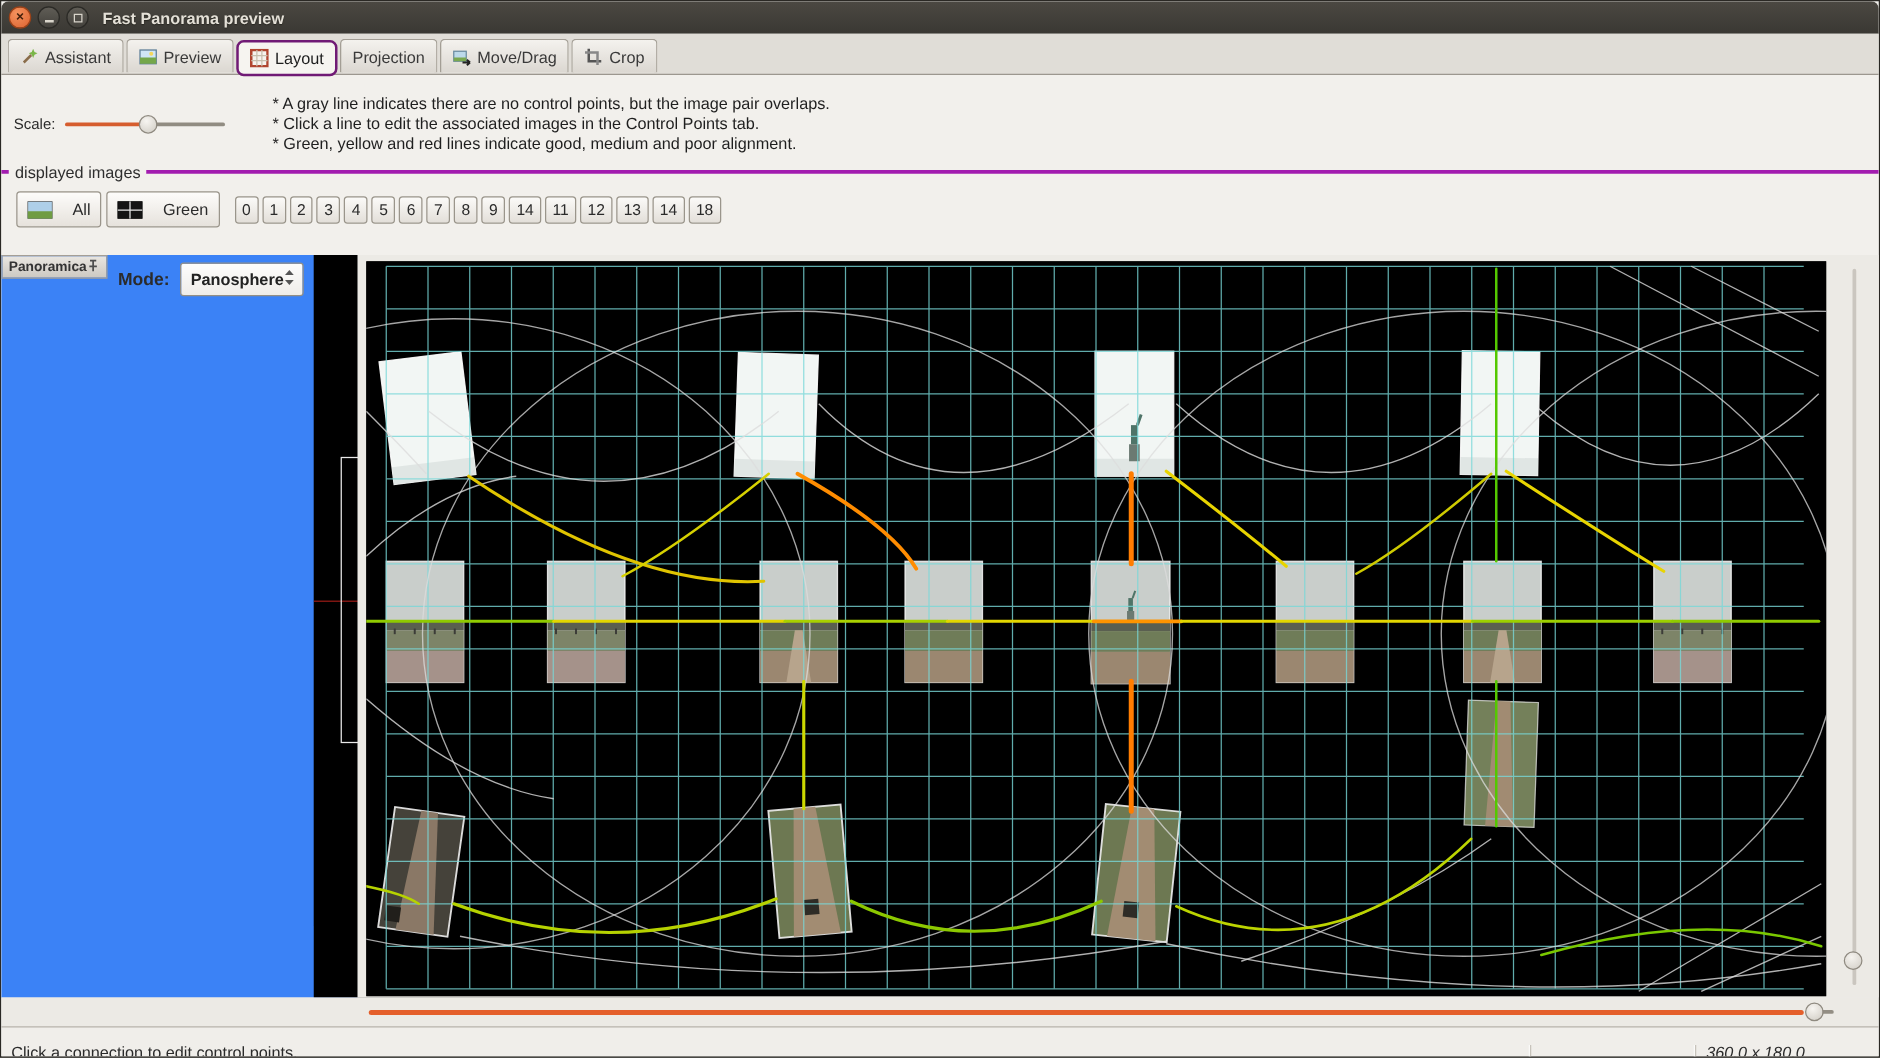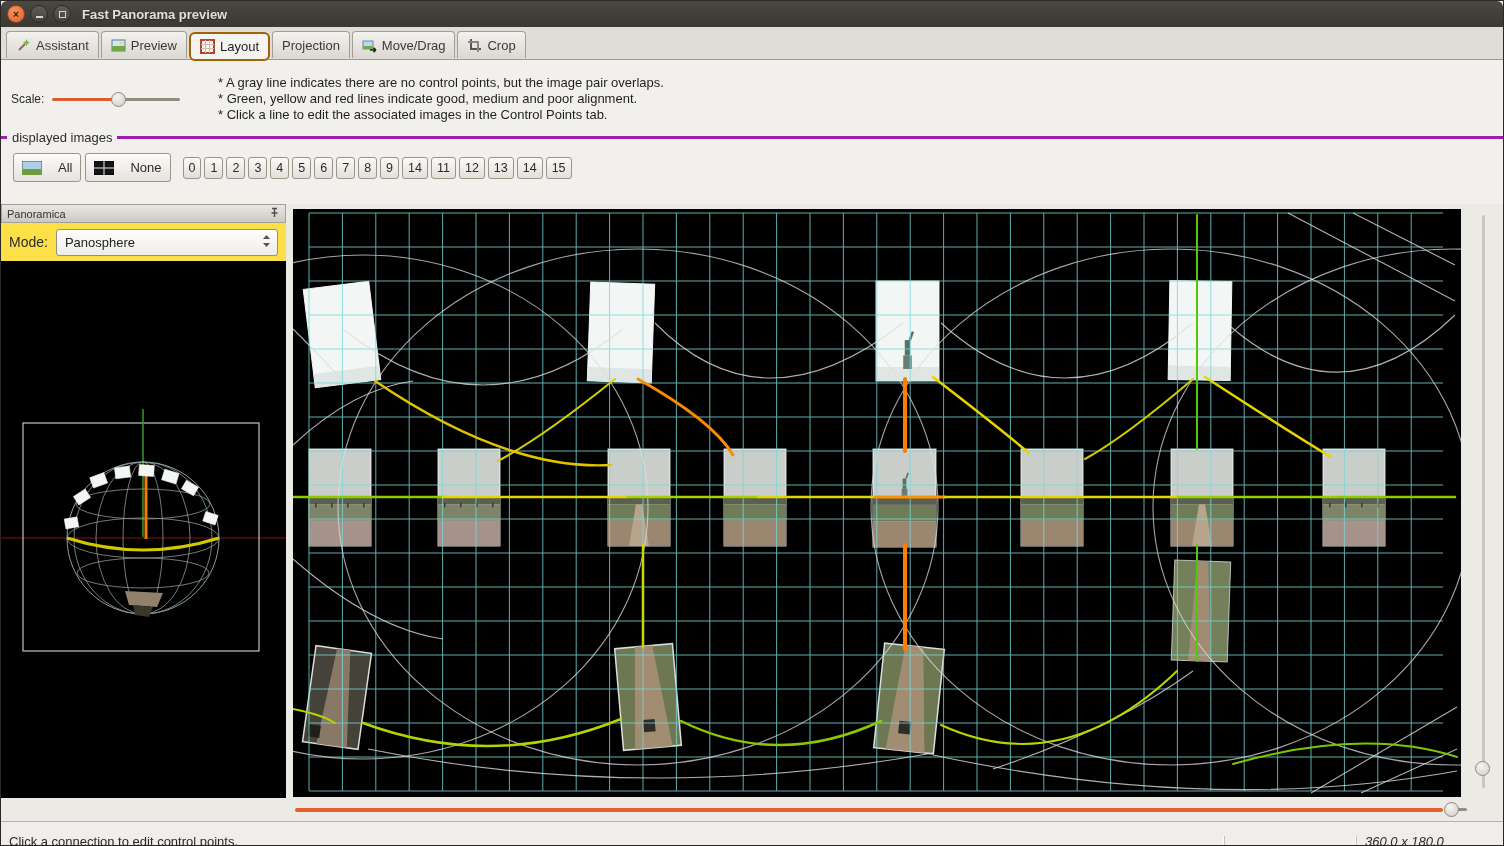--- a/index.html
+++ b/index.html
@@ -10,21 +10,21 @@
   .titlebar{height:26px;flex:0 0 26px;background:linear-gradient(#4b4842,#3a3833);display:flex;align-items:center;padding-left:6px;gap:5px;border-radius:6px 6px 0 0;}
   .wbtn{width:18px;height:18px;border-radius:50%;display:flex;align-items:center;justify-content:center;cursor:pointer;background:linear-gradient(#605d56,#43413c);border:1px solid #2b2a26;color:#d9d5cb;font-size:11px;line-height:1;}
   .wbtn.close{background:radial-gradient(circle at 35% 30%,#f4925e,#dd6330);border:1px solid #9c4218;color:#46200c;font-weight:bold;}
   .min-glyph{display:block;width:7px;height:2px;background:#d9d5cb;margin-top:6px;}
   .max-glyph{display:block;width:7px;height:7px;border:1.5px solid #d9d5cb;}
   .wtitle{color:#e4e0d7;font-size:13px;font-weight:bold;margin-left:6px;text-shadow:0 1px 1px #26251f;}
 
   
   .tabbar{height:33px;flex:0 0 33px;background:#e0ddd7;border-bottom:1px solid #9c978f;display:flex;align-items:flex-start;padding:4px 0 0 5px;}
   .tab{height:27px;display:inline-flex;align-items:center;gap:5px;padding:0 9px;margin-right:2px;background:linear-gradient(#f4f2ee,#dbd7d1);border:1px solid #a39e95;border-bottom:none;border-radius:4px 4px 0 0;font-size:13px;color:#3a3a3a;cursor:pointer;}
-  .tab.selected{background:#f6f4f0;border:2px solid #a16207;border-radius:6px;height:29px;position:relative;top:1px;z-index:2;color:#1e1e1e;}
+  .tab.selected{background:#f6f4f0;border:2px solid #701a75;border-radius:6px;height:29px;position:relative;top:1px;z-index:2;color:#1e1e1e;}
   .ticon{display:inline-flex;width:15px;height:15px;}
 
   
   .scale-section{height:76px;flex:0 0 76px;background:#f2f0ec;display:flex;align-items:center;padding:2px 10px 0 10px;}
   .scale-left{display:flex;align-items:center;gap:8px;width:195px;flex:0 0 195px;}
   .scale-label{font-size:12px;color:#2b2b2b;}
   .slider{position:relative;width:128px;height:17px;cursor:pointer;}
   .track-l{position:absolute;left:0;top:7px;width:52%;height:3px;background:#d65d2e;border-radius:2px;}
   .track-r{position:absolute;right:0;top:7px;width:44%;height:3px;background:#918c82;border-radius:2px;}
   .knob{position:absolute;left:calc(52% - 8px);top:1px;width:15px;height:15px;border-radius:50%;background:radial-gradient(circle at 40% 30%,#f7f5f1,#cfcbc3);border:1px solid #8f8a80;}
@@ -34,21 +34,21 @@
   .di-section{height:68px;flex:0 0 68px;background:#f2f0ec;border-top:3px solid #a21caf;position:relative;padding:14px 0 0 12px;}
   .di-legend{position:absolute;top:-9px;left:6px;background:#f2f0ec;padding:0 5px;font-size:13px;color:#2e2e2e;}
   .di-row{display:flex;align-items:center;gap:4px;}
   .btn{display:inline-flex;align-items:center;gap:16px;height:29px;padding:0 8px;font-size:13px;color:#2b2b2b;background:linear-gradient(#fdfcfa,#e6e2dc);border:1px solid #9a958b;border-radius:3px;cursor:pointer;}
   .btn .bicon{display:inline-flex;}
   .numbtns{display:flex;gap:3px;margin-left:8px;align-items:center;}
   .nbtn{min-width:16px;height:22px;padding:0 5px;font-size:12.5px;color:#2b2b2b;background:linear-gradient(#fbfaf8,#e3dfd9);border:1px solid #9a958b;border-radius:3px;cursor:pointer;}
 
   
   .main{height:594px;flex:0 0 594px;display:flex;background:#eceae5;}
-  .side{width:285px;flex:0 0 285px;display:flex;flex-direction:column;background:#fde047;}
+  .side{width:285px;flex:0 0 285px;display:flex;flex-direction:row;background:#3b82f6;font-weight:bold;}
   .side-header{height:19px;flex:0 0 19px;background:linear-gradient(#e9e6e1,#cdc9c2);border:1px solid #a59f96;display:flex;align-items:center;justify-content:space-between;padding:0 5px;font-size:11px;color:#333;}
   .mode-row{height:38px;flex:0 0 38px;display:flex;align-items:center;gap:8px;padding:0 8px;}
   .mode-label{font-size:14px;color:#2b2b2b;}
   .combo{flex:1;height:27px;background:linear-gradient(#fdfdfc,#efede9);border:1px solid #948f85;border-radius:3px;display:flex;align-items:center;justify-content:space-between;padding:0 6px 0 8px;font-size:13px;color:#222;cursor:pointer;}
   .sphere-wrap{flex:1;background:#000;}
 
   .canvas-area{flex:1;display:flex;padding:5px 0 0 7px;background:#eceae5;}
   #pano-svg{flex:0 0 1168px;background:#000;display:block;}
   .vscroll{width:44px;position:relative;}
   .vtrack{position:absolute;left:21px;top:6px;bottom:10px;width:3px;background:#cac6bf;border-radius:2px;}
@@ -143,22 +143,22 @@
     <div class="scale-left">
       <span class="scale-label">Scale:</span>
       <div class="slider">
         <div class="track-l"></div>
         <div class="track-r"></div>
         <div class="knob"></div>
       </div>
     </div>
     <div class="notes">
       <div>* A gray line indicates there are no control points, but the image pair overlaps.</div>
+      <div>* Click a line to edit the associated images in the Control Points tab.</div>
       <div>* Green, yellow and red lines indicate good, medium and poor alignment.</div>
-      <div>* Click a line to edit the associated images in the Control Points tab.</div>
     </div>
   </div>
 
   <div class="di-section">
     <span class="di-legend">displayed images</span>
     <div class="di-row">
       <button class="btn">
         <span class="bicon">
             <svg width="20" height="14">
               <rect width="20" height="14" fill="#aecfe8" stroke="#4a4a4a"></rect>
@@ -167,39 +167,39 @@
           </span>
         <span>All</span>
       </button>
       <button class="btn">
         <span class="bicon">
             <svg width="20" height="14">
               <rect width="20" height="14" fill="#141414" stroke="#000"></rect>
               <path d="M10,0 V14 M0,7 H20" stroke="#e8e8e8"></path>
             </svg>
           </span>
-        <span>None</span>
+        <span>Green</span>
       </button>
       <div class="numbtns">
         <button class="nbtn">0</button>
         <button class="nbtn">1</button>
         <button class="nbtn">2</button>
         <button class="nbtn">3</button>
         <button class="nbtn">4</button>
         <button class="nbtn">5</button>
         <button class="nbtn">6</button>
         <button class="nbtn">7</button>
         <button class="nbtn">8</button>
         <button class="nbtn">9</button>
         <button class="nbtn">14</button>
         <button class="nbtn">11</button>
         <button class="nbtn">12</button>
         <button class="nbtn">13</button>
         <button class="nbtn">14</button>
-        <button class="nbtn">15</button>
+        <button class="nbtn">18</button>
       </div>
     </div>
   </div>
 
   <div class="main">
     <div class="side">
       <div class="side-header">
         <span>Panoramica</span>
         <span><svg width="11" height="11">
               <path d="M3,1.5 H8 M5.5,1.5 V6 M2.5,6 H8.5 M5.5,6 V10" stroke="#4e4e4e" stroke-width="1.4" fill="none"></path>

